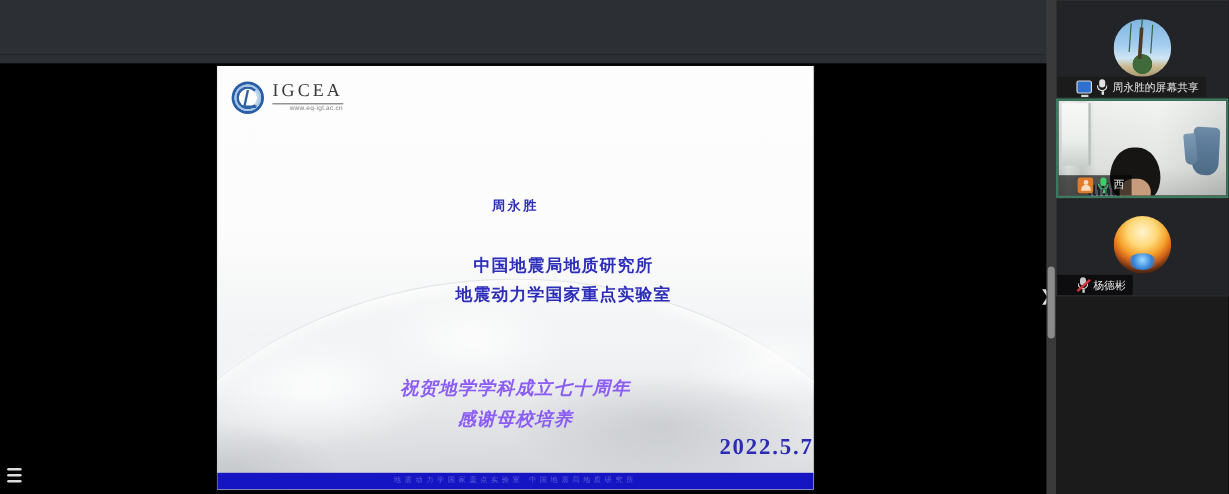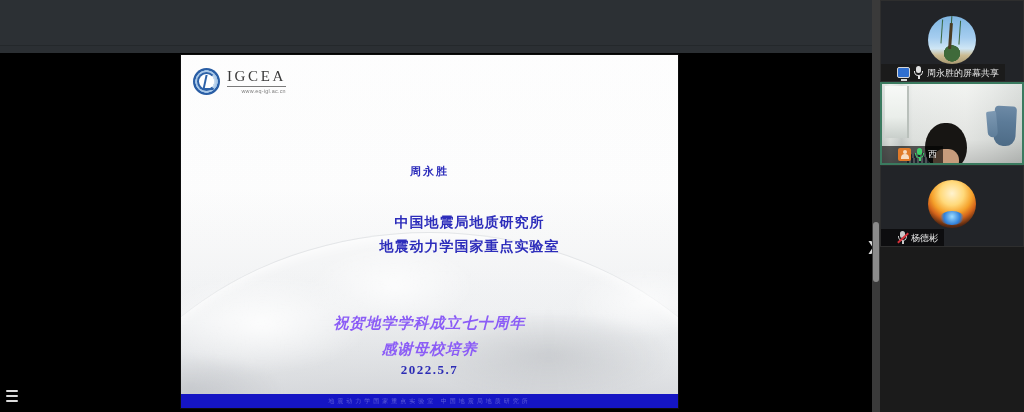--- a/index.html
+++ b/index.html
@@ -214,24 +214,24 @@
     font-size: 15px;
     line-height: 26px;
     letter-spacing: 1px;
     color: #8b5cf6;
   }
   .slide-date {
     position: absolute;
     left: 0;
     top: 307px;
     width: 100%;
-    text-align: center;
+    text-align: right;
     font-family: "Liberation Serif", "DejaVu Serif", serif;
     font-weight: bold;
-    font-size: 13px;
+    font-size: 19px;
     letter-spacing: 1.5px;
     color: #2c2cb5;
   }
   .slide-footer-bar {
     position: absolute;
     left: 0;
     bottom: 0;
     width: 100%;
     height: 14px;
     background: #1515c4;

